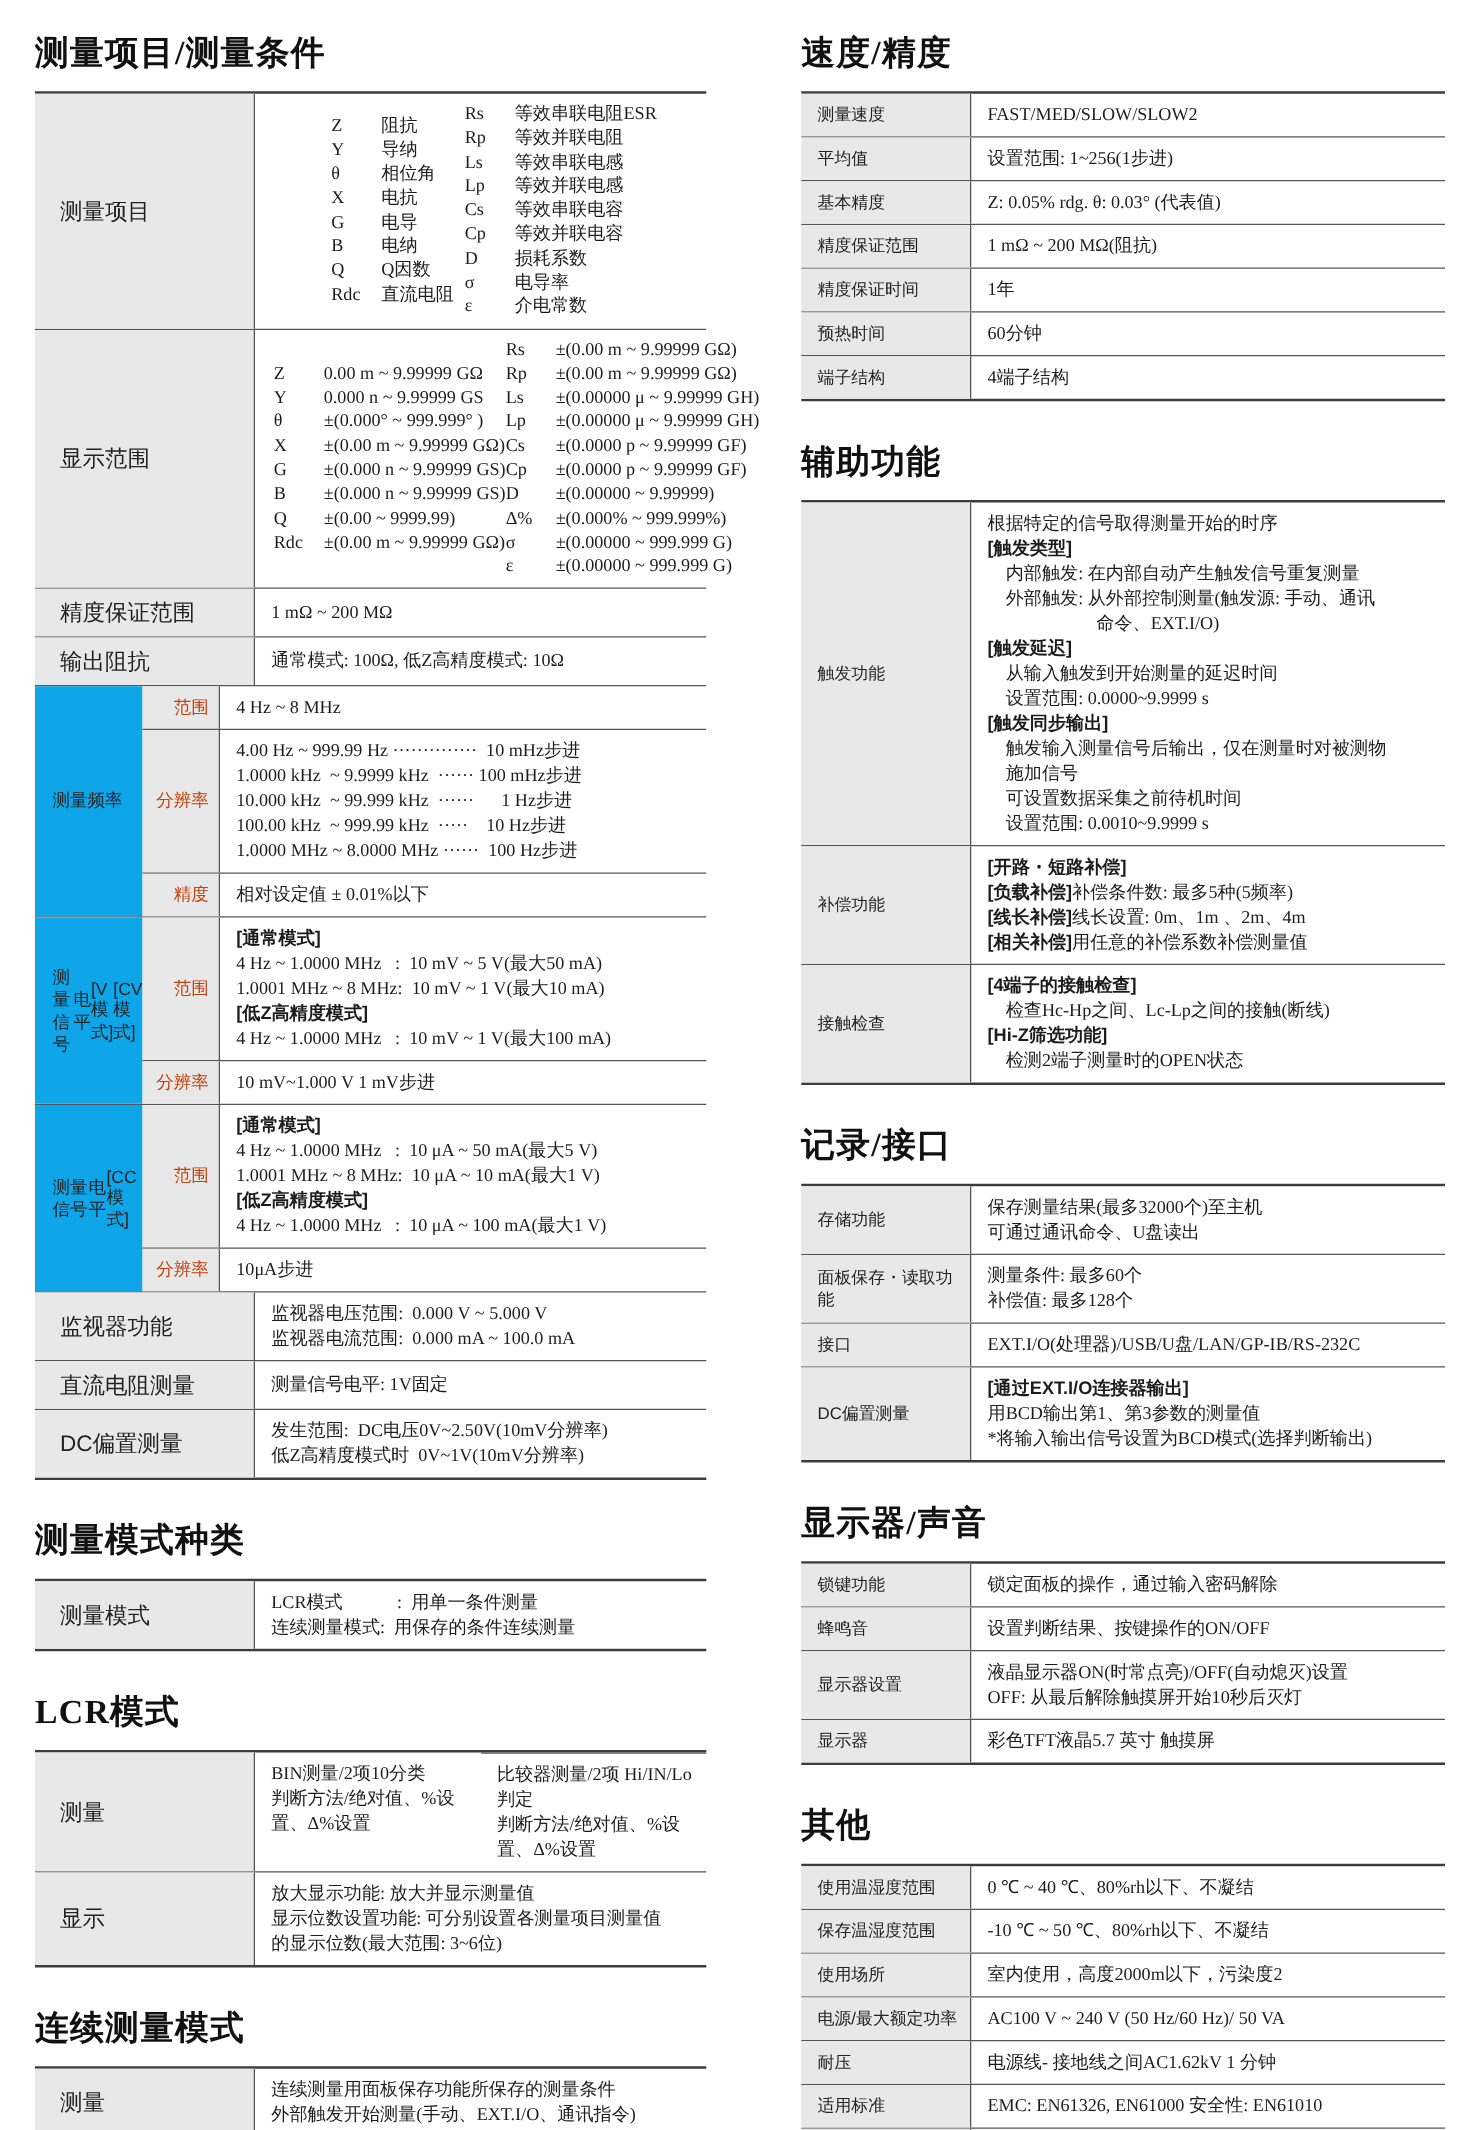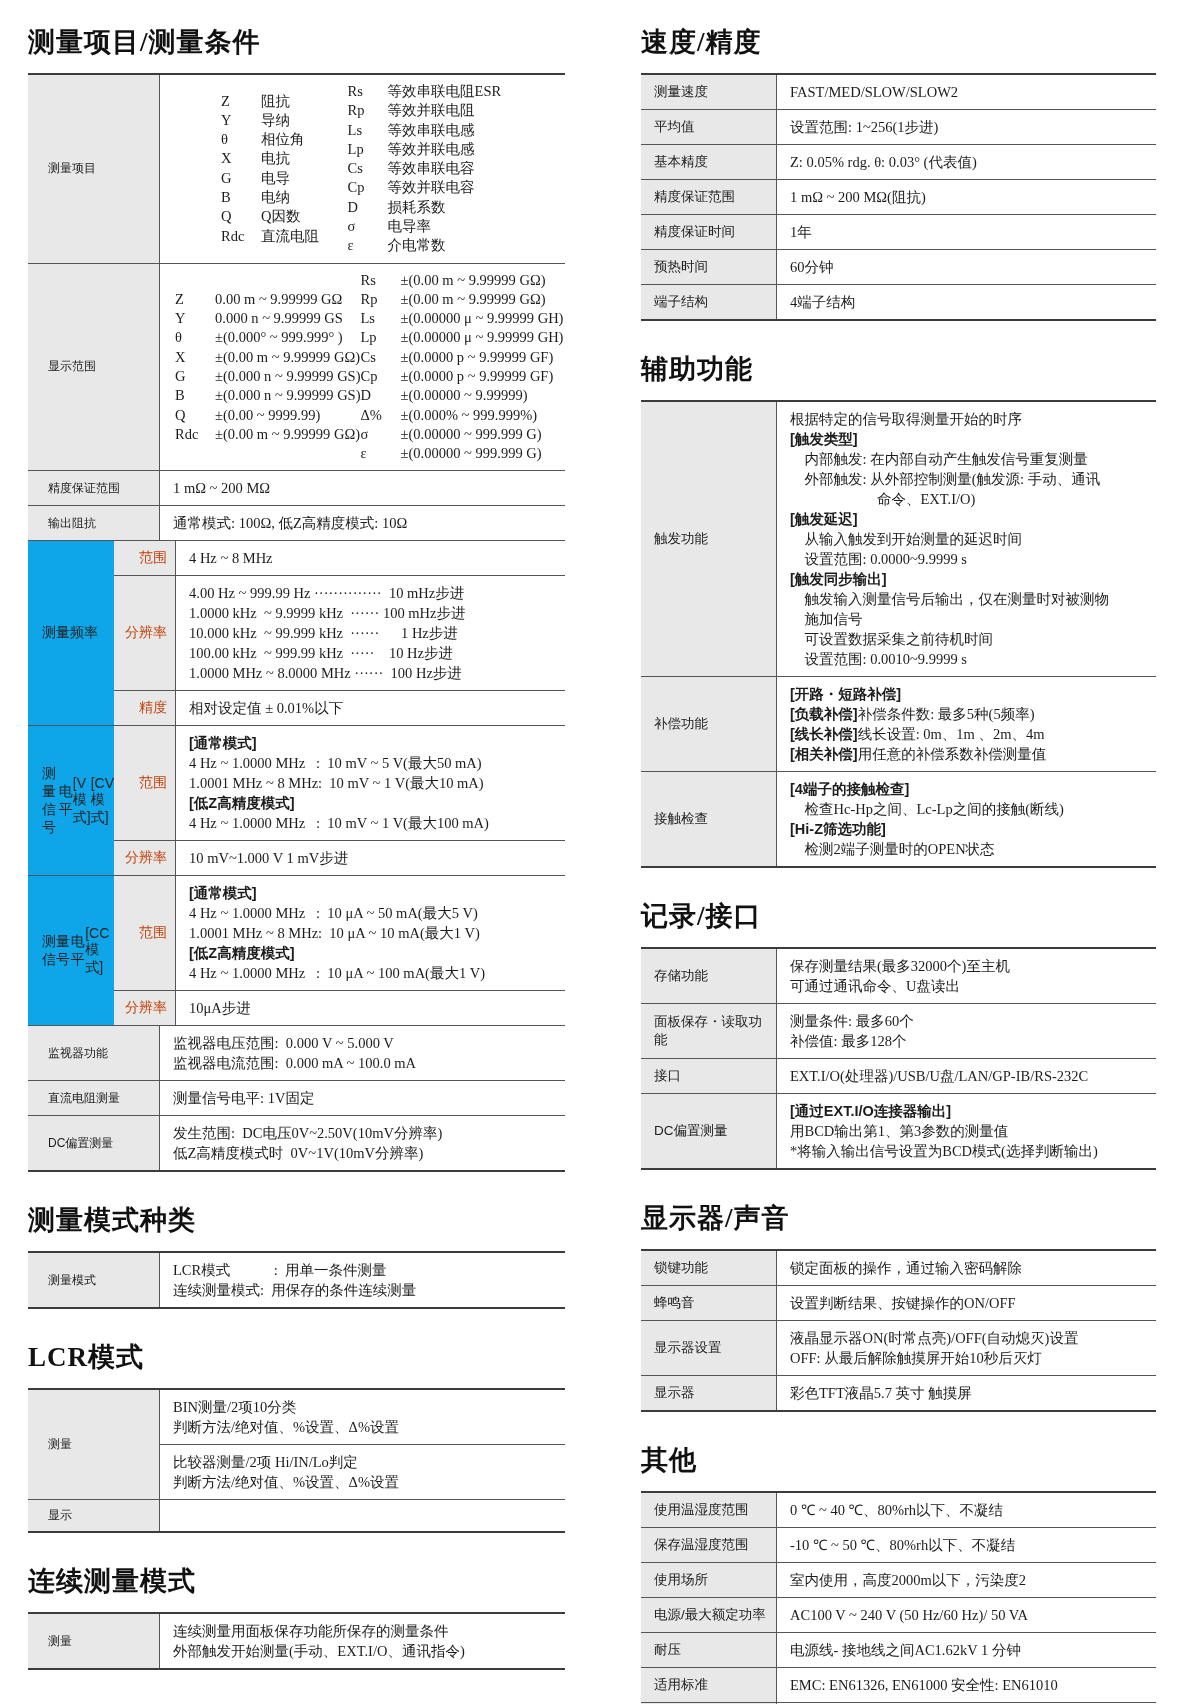--- a/index.html
+++ b/index.html
@@ -7,23 +7,23 @@
        font-family:"Liberation Serif",serif;}
   .page{display:flex;padding:22px 20px 0 28px;box-sizing:border-box;}
   .col-left{width:537px;flex:none;margin-right:76px;}
   .col-right{width:515px;flex:none;}
   h2.sec{font-family:"Liberation Serif",serif;font-weight:600;font-size:27px;
          letter-spacing:1px;margin:30px 0 13px 0;color:#111;}
   h2.sec.first{margin-top:2px;}
   .tbl{border-top:2px solid #3c3c3c;border-bottom:2px solid #3c3c3c;width:100%;}
   .row{display:flex;border-top:1px solid #555;align-items:stretch;}
   .row:first-child{border-top:none;}
-  .lbl{width:132px;flex:none;background:#e8e8e8;border-right:1px solid #555;
+  .lbl{width:176px;flex:none;background:#e8e8e8;border-right:1px solid #555;
        box-sizing:border-box;padding:7px 6px 7px 20px;display:flex;align-items:center;
-       font-family:"Liberation Sans",sans-serif;font-size:12px;color:#222;}
+       font-family:"Liberation Sans",sans-serif;font-size:18px;color:#222;}
   .rlbl{width:136px;font-size:13.5px;padding-left:13px;}
   .val{flex:1;box-sizing:border-box;padding:7px 4px 7px 13px;font-size:14.5px;
        line-height:1.38;display:flex;flex-direction:column;justify-content:center;}
   .ln{white-space:pre-wrap;}
   .val b,.ln b{font-family:"Liberation Sans",sans-serif;font-weight:bold;}
   .lbl b,.glbl b,.slbl b{font-family:inherit;font-weight:inherit;}
   
   .glbl{width:86px;flex:none;background:#0ea5e9;box-sizing:border-box;
         padding:7px 0 7px 14px;display:flex;align-items:center;
         font-family:"Liberation Sans",sans-serif;font-size:14px;color:#222;}
@@ -36,21 +36,21 @@
         font-size:14px;color:#c2410c;}
   
   .pcols{display:flex;align-items:center;width:100%;}
   .pcol{display:flex;flex-direction:column;line-height:1.33;}
   .pc1i{flex:0 0 45%;padding-left:48px;box-sizing:border-box;}
   .pc2i{flex:1;}
   .pc1d{flex:0 0 46%;padding-left:2px;box-sizing:border-box;}
   .pc2d{flex:1;}
   .pr{display:flex;white-space:nowrap;}
   .sym{flex:none;width:40px;}
-  .vblocks{flex:1;display:flex;flex-direction:column;padding:0;}
+  .vblocks{flex:1;display:flex;flex-direction:row;padding:0;}
   .vblock{padding:7px 4px 7px 13px;font-size:14.5px;line-height:1.38;}
   .vblock + .vblock{border-top:1px solid #555;}
 </style>
 </head>
 <body>
 
 <div class="page">
 
   <div class="col-left">
 
@@ -348,20 +348,25 @@
               <div class="ln">判断方法/绝对值、%设置、Δ%设置</div>
             </div>
           <div class="vblock">
               <div class="ln">比较器测量/2项 Hi/IN/Lo判定</div>
               <div class="ln">判断方法/绝对值、%设置、Δ%设置</div>
             </div>
         </div>
       </div>
       <div class="row">
         <div class="lbl">显示</div>
+        <div class="val">
+            <div class="ln">放大显示功能: 放大并显示测量值</div>
+            <div class="ln">显示位数设置功能: 可分别设置各测量项目测量值</div>
+            <div class="ln">的显示位数(最大范围: 3~6位)</div>
+          </div>
       </div>
     </div>
 
     <h2 class="sec">连续测量模式</h2>
     <div class="tbl">
       <div class="row">
         <div class="lbl">测量</div>
         <div class="val">
             <div class="ln">连续测量用面板保存功能所保存的测量条件</div>
             <div class="ln">外部触发开始测量(手动、EXT.I/O、通讯指令)</div>

